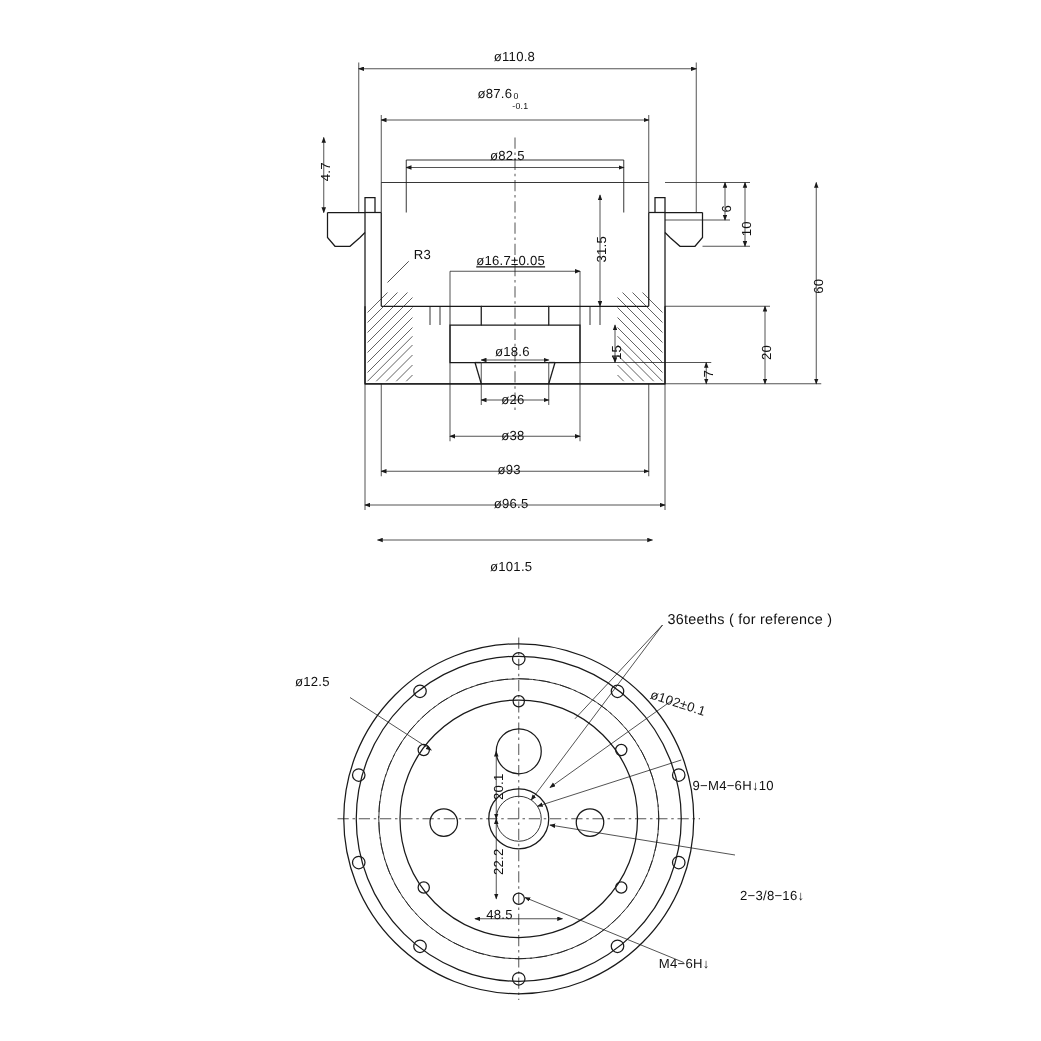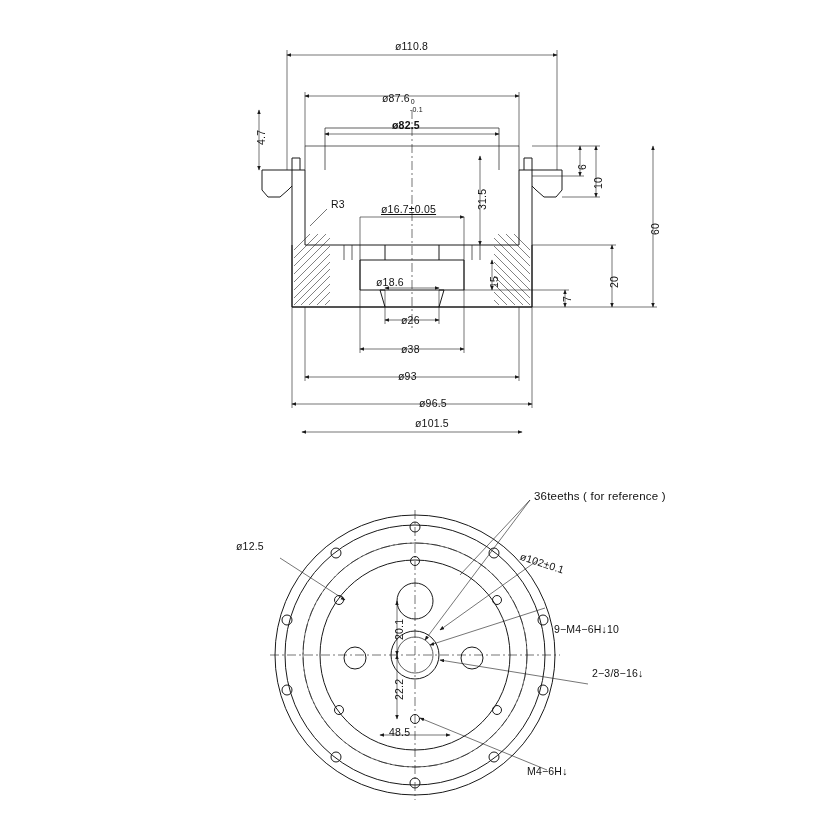--- a/index.html
+++ b/index.html
@@ -244,50 +244,50 @@
       <path class="dim" d="M280,558 L345,600" marker-end="url(#ah)"></path>
 
       <path class="dim" d="M397,601 L397,655" marker-start="url(#ah2)" marker-end="url(#ah)"></path>
       <path class="dim" d="M397,655 L397,719" marker-start="url(#ah2)" marker-end="url(#ah)"></path>
       <path class="dim" d="M380,735 L450,735" marker-start="url(#ah2)" marker-end="url(#ah)"></path>
     </g>
   </svg>
 
   <div class="lbl" style="left:395px; top:41px;">ø110.8</div>
 
-  <div class="lbl" style="left:382px; top:93px;"><span>ø87.6</span><span style="display:inline-block;position:relative;width:14px;"><span class="sup" style="position:absolute;left:1px;top:-4px;">0</span><span class="sub" style="position:absolute;left:0px;top:4px;">-0.1</span></span></div>
-
-  <div class="lbl" style="left:392px; top:120px;font-weight:bold;">ø82.5</div>
+  <div class="lbl" style="left:382px; top:70px;"><span>ø87.6</span><span style="display:inline-block;position:relative;width:14px;"><span class="sup" style="position:absolute;left:1px;top:-4px;">0</span><span class="sub" style="position:absolute;left:0px;top:4px;">-0.1</span></span></div>
+
+  <div class="lbl" style="left:392px; top:120px;">ø82.5</div>
 
   <div class="lbl rot" style="left:256px; top:145px;">4.7</div>
 
   <div class="lbl" style="left:331px; top:199px;">R3</div>
 
   <div class="lbl" style="left:381px; top:204px;text-decoration:underline;">ø16.7±0.05</div>
 
   <div class="lbl rot" style="left:477px; top:210px;">31.5</div>
 
   <div class="lbl rot" style="left:577px; top:170px;">6</div>
   <div class="lbl rot" style="left:593px; top:189px;">10</div>
   <div class="lbl rot" style="left:650px; top:235px;">60</div>
   <div class="lbl rot" style="left:609px; top:288px;">20</div>
   <div class="lbl rot" style="left:562px; top:302px;">7</div>
   <div class="lbl rot" style="left:489px; top:288px;">15</div>
 
-  <div class="lbl" style="left:376px; top:277px;">ø18.6</div>
+  <div class="lbl" style="left:396px; top:277px;">ø18.6</div>
   <div class="lbl" style="left:401px; top:315px;">ø26</div>
   <div class="lbl" style="left:401px; top:344px;">ø38</div>
   <div class="lbl" style="left:398px; top:371px;">ø93</div>
-  <div class="lbl" style="left:419px; top:398px;">ø96.5</div>
-  <div class="lbl" style="left:392px; top:418px;margin-left:23px;">ø101.5</div>
+  <div class="lbl" style="left:395px; top:398px;">ø96.5</div>
+  <div class="lbl" style="left:392px; top:449px;">ø101.5</div>
 
   <div class="lbl big" style="left:534px; top:491px;">36teeths ( for reference )</div>
   <div class="lbl" style="left:236px; top:541px;">ø12.5</div>
   <div class="lbl" style="left:522px; top:551px; transform-origin:0 0; transform:rotate(18deg);">ø102±0.1</div>
   <div class="lbl" style="left:554px; top:624px;">9−M4−6H↓10</div>
-  <div class="lbl" style="left:592px; top:668px;">2−3/8−16↓</div>
+  <div class="lbl" style="left:592px; top:712px;">2−3/8−16↓</div>
   <div class="lbl" style="left:527px; top:766px;">M4−6H↓</div>
 
   <div class="lbl rot" style="left:394px; top:640px;">20.1</div>
   <div class="lbl rot" style="left:394px; top:700px;">22.2</div>
   <div class="lbl" style="left:389px; top:727px;text-align:right;">48.5</div>
 
 </div>
 
 </body></html>

